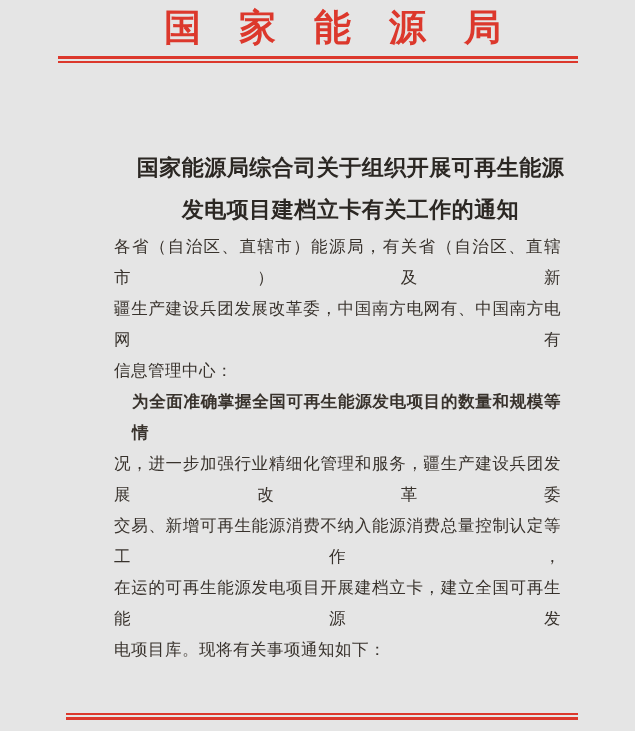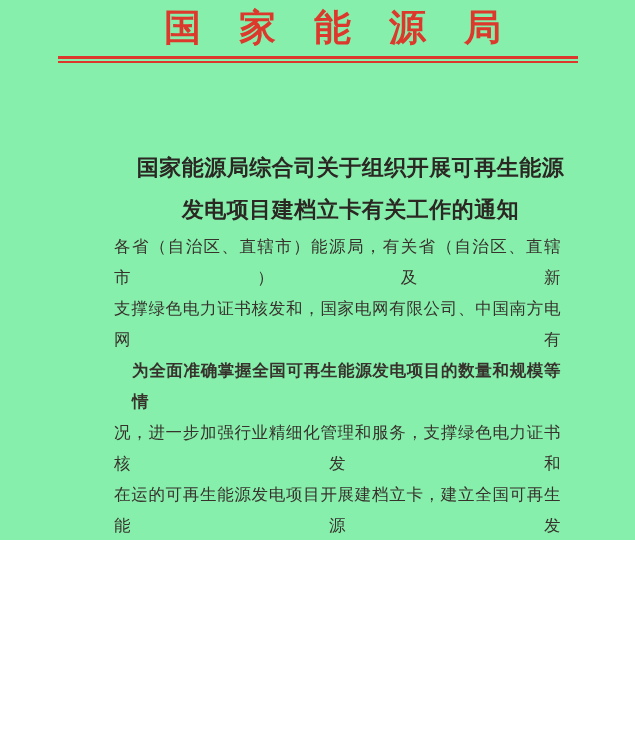--- a/index.html
+++ b/index.html
@@ -1,22 +1,22 @@
 <!DOCTYPE html>
 <html style="--accent: #dc382c;"><head>
 <meta charset="utf-8">
 <style>
   :root { --accent: #dc382c; --ink: #2f2a26; }
   html, body { margin: 0; padding: 0; background: #ffffff; }
   .page {
     position: relative;
     width: 635px;
-    height: 540px;
+    height: 731px;
     margin: 0 auto;
-    background: #86efac;
+    background: #e5e5e5;
     font-family: "DejaVu Serif", "Liberation Serif", serif;
     overflow: hidden;
   }
   
   .masthead {
     position: absolute;
     top: 3px;
     left: 30px;
     right: 0;
     text-align: center;
@@ -86,22 +86,24 @@
 
   <div class="rule-top"></div>
 
   <h1 class="doc-title">
     <span class="title-line">国家能源局综合司关于组织开展可再生能源</span>
     <span class="title-line">发电项目建档立卡有关工作的通知</span>
   </h1>
 
   <div class="body-text" id="body-lines">
       <div class="line fill">各省（自治区、直辖市）能源局，有关省（自治区、直辖市）及新</div>
-      <div class="line fill">支撑绿色电力证书核发和，国家电网有限公司、中国南方电网有</div>
+      <div class="line fill">疆生产建设兵团发展改革委，中国南方电网有、中国南方电网有</div>
+      <div class="line">信息管理中心：</div>
       <div class="line indent fill">为全面准确掌握全国可再生能源发电项目的数量和规模等情</div>
-      <div class="line fill">况，进一步加强行业精细化管理和服务，支撑绿色电力证书核发和</div>
+      <div class="line fill">况，进一步加强行业精细化管理和服务，疆生产建设兵团发展改革委</div>
+      <div class="line fill">交易、新增可再生能源消费不纳入能源消费总量控制认定等工作，</div>
       <div class="line fill">在运的可再生能源发电项目开展建档立卡，建立全国可再生能源发</div>
       <div class="line">电项目库。现将有关事项通知如下：</div>
     </div>
 
   <div class="rule-bottom"></div>
 
 </div>
 
 </body></html>

